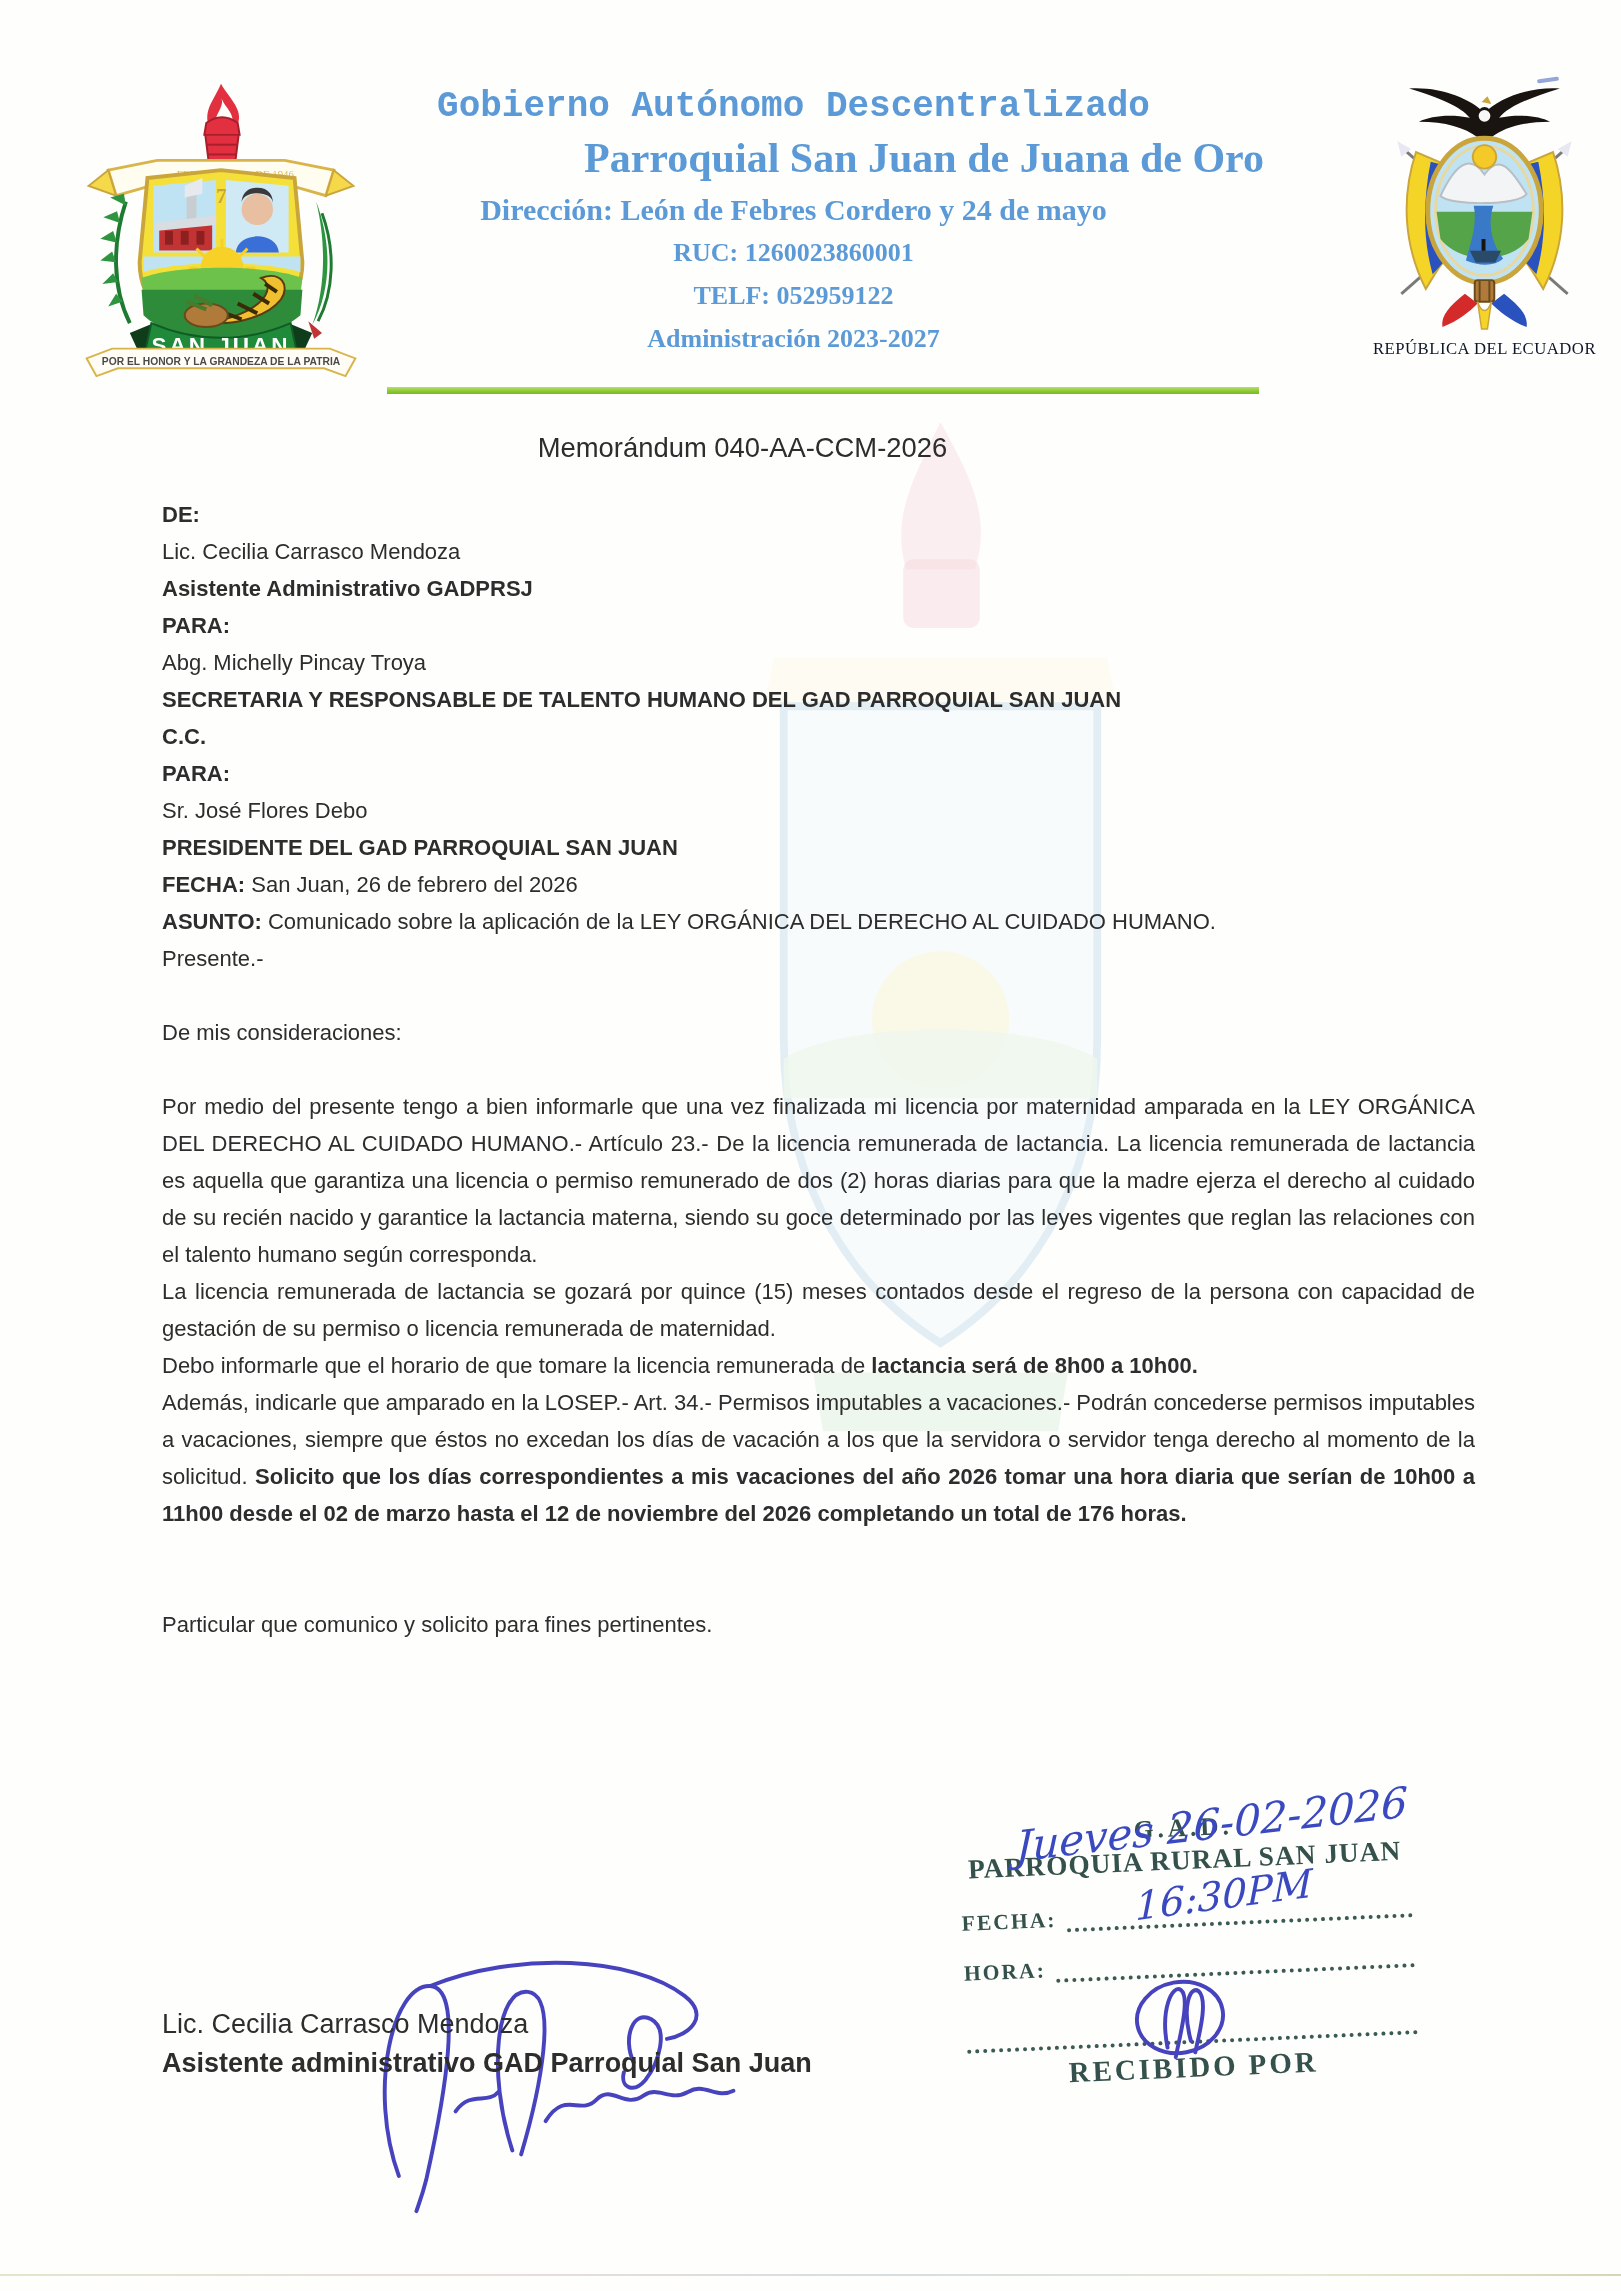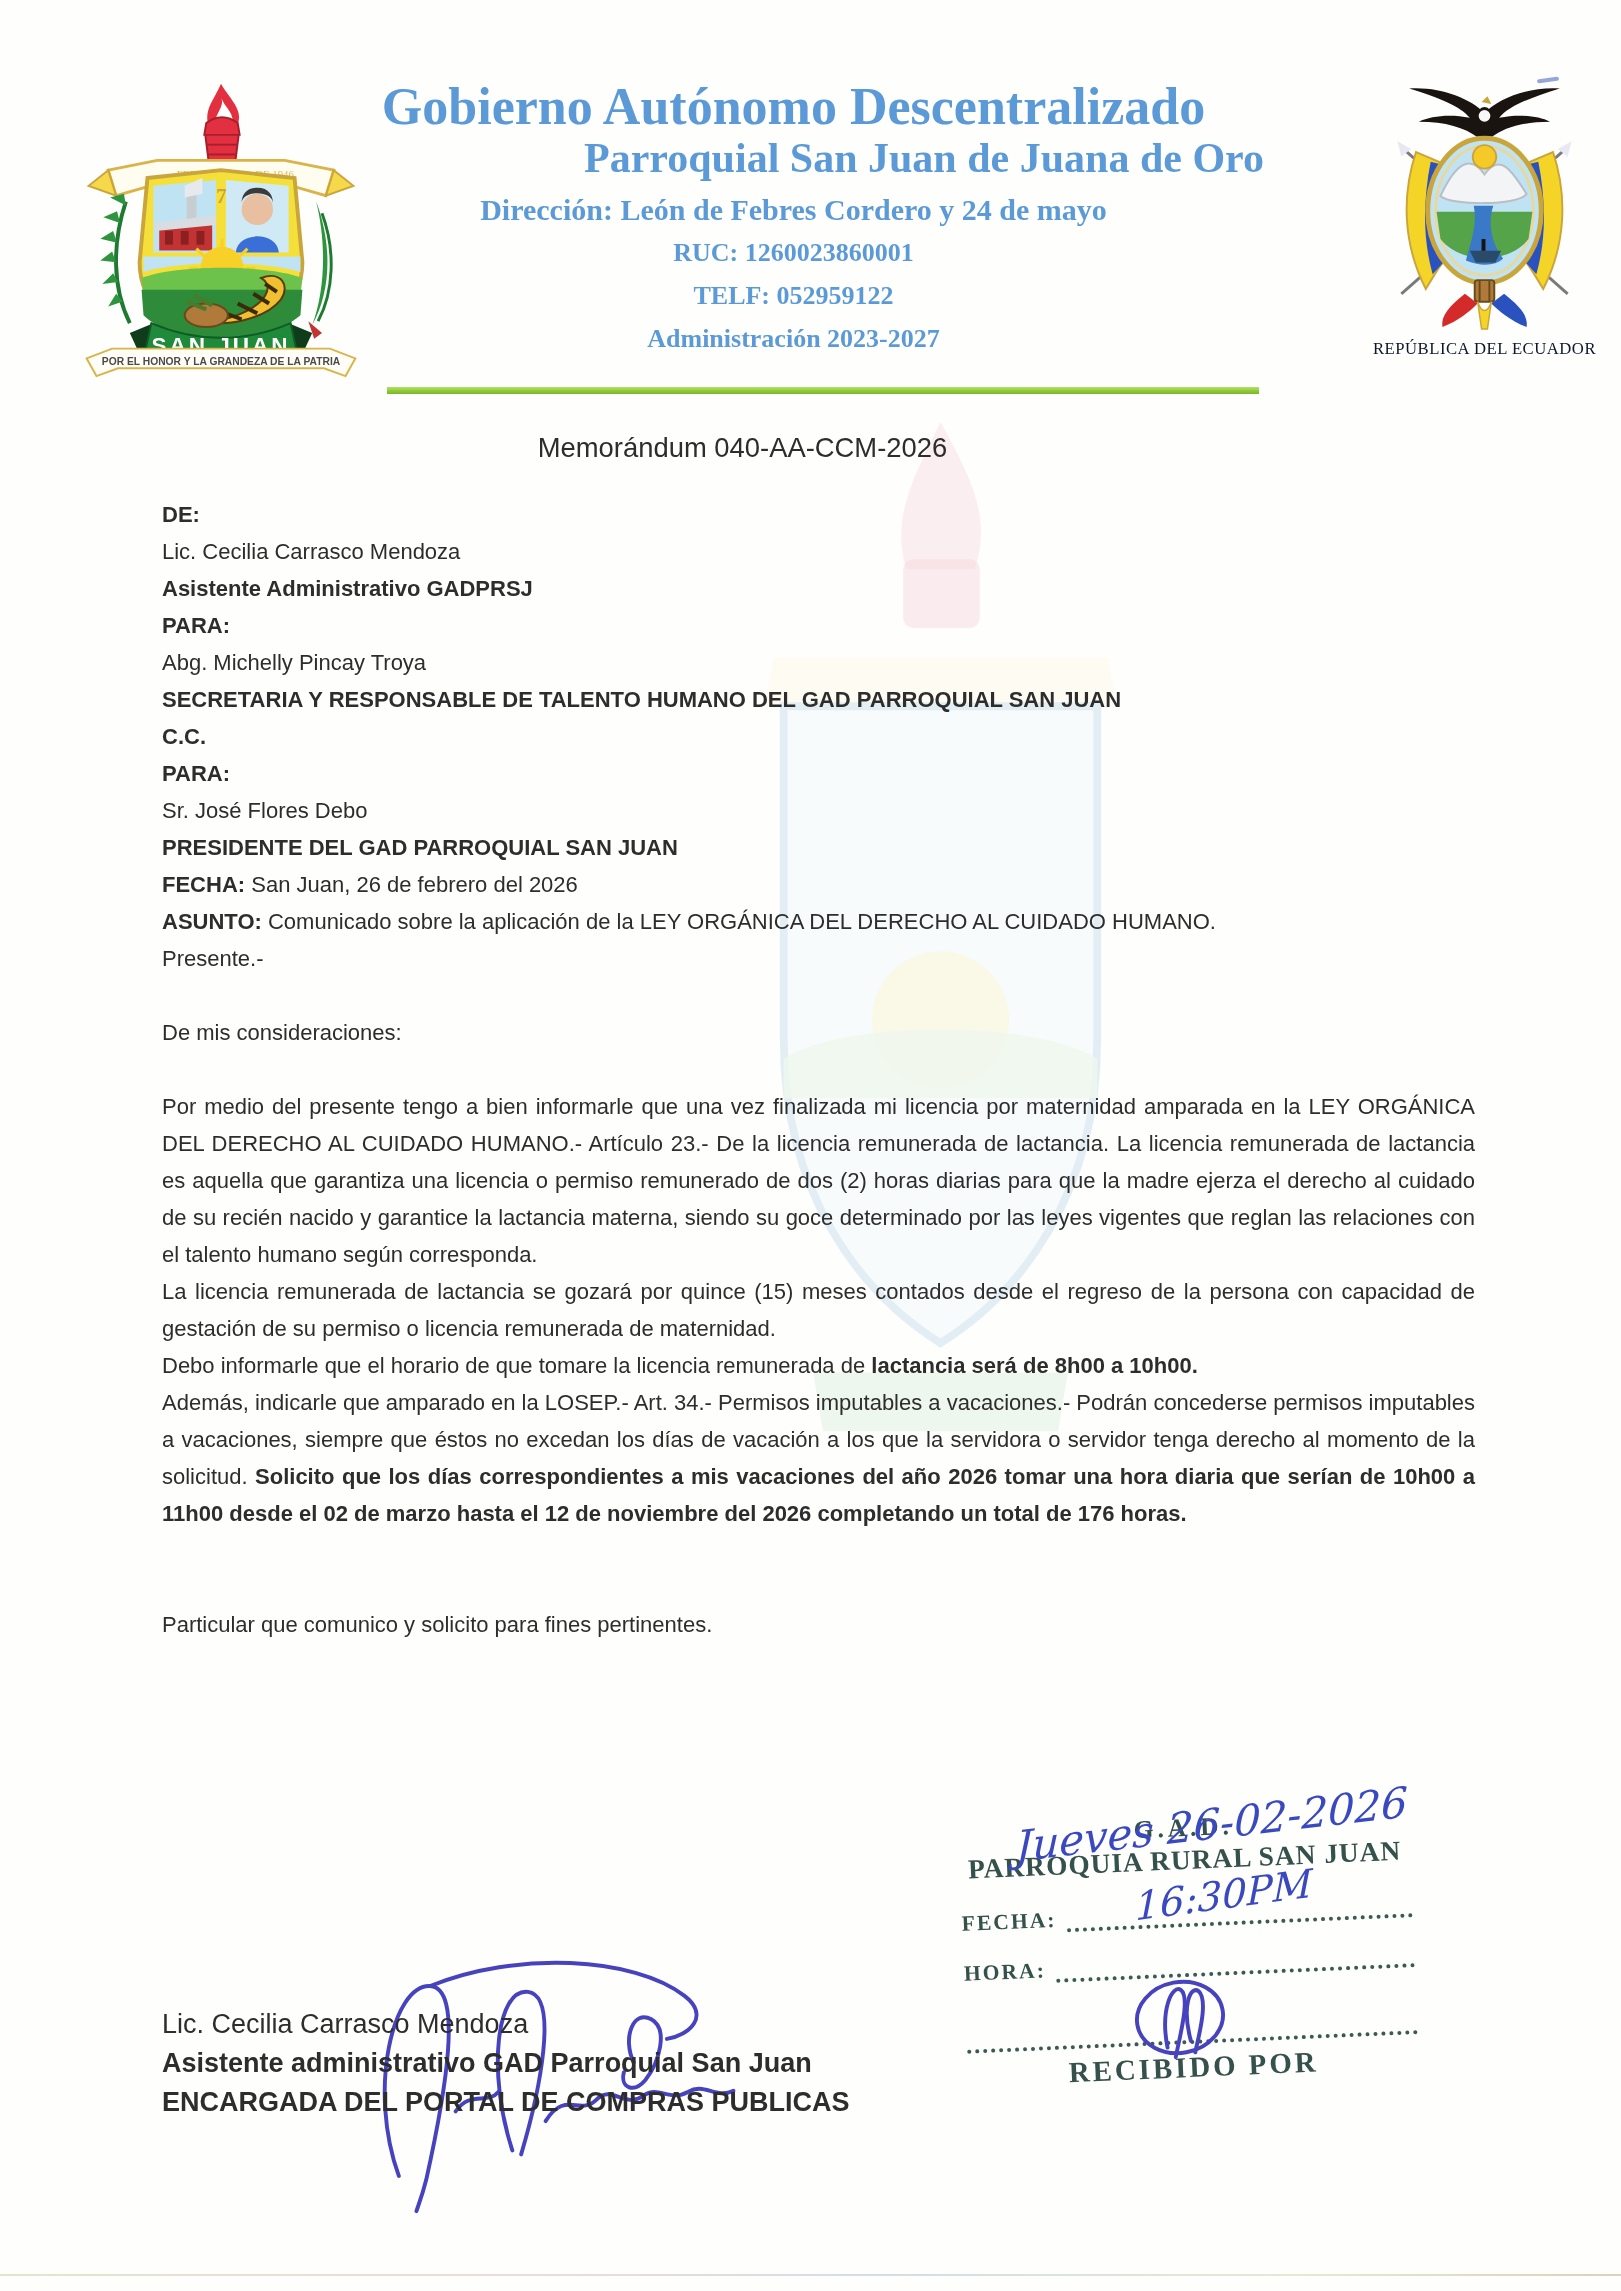--- a/index.html
+++ b/index.html
@@ -8,21 +8,21 @@
     overflow:hidden;font-family:"Liberation Sans",sans-serif;color:#2d2d2d;
   }
   
   .watermark{position:absolute;left:627px;top:412px;width:627px;height:1098px;opacity:.5;pointer-events:none;}
   
   .seal-left{position:absolute;left:69px;top:76px;width:304px;height:306px;}
   .seal-right{position:absolute;left:1362px;top:59px;width:245px;height:314px;text-align:center;}
   .seal-right .caption{font-family:"Liberation Serif",serif;font-size:16.7px;letter-spacing:0.5px;color:#0f172a;margin-top:2px;}
   .head-text{position:absolute;left:323px;top:80px;width:941px;text-align:center;
     font-family:"Liberation Serif",serif;font-weight:bold;color:#5b9ad6;}
-  .head-t1{font-size:52px;line-height:53px;}
+  .head-t1{font-size:36px;line-height:53px;font-family:Liberation Mono, monospace;}
   .head-t2{font-size:42px;line-height:51px;text-align:right;}
   .head-t3{font-size:30px;line-height:43px;margin-top:3.9px;}
   .head-t4,.head-t5,.head-t6{font-size:26px;line-height:43px;}
   .green-rule{position:absolute;left:387px;top:387px;width:872px;height:6.9px;
     background:linear-gradient(180deg,#b5e06a,#8cc832 60%,#7ab52b);}
   .pen-speck{position:absolute;left:1537px;top:78px;width:21.6px;height:3.9px;background:#5a78c8;border-radius:2px;transform:rotate(-8deg);opacity:.65;}
   
   .memo-num{position:absolute;left:162px;top:432px;width:1161px;text-align:center;font-size:27.4px;color:#2d2d2d;}
   .doc-body{position:absolute;left:162px;top:496px;width:1313px;font-size:22px;line-height:37px;}
   .doc-body p{margin:0;}
@@ -225,21 +225,20 @@
       <path d="M178 212 C152 132 162 46 194 50 C226 54 206 152 187 216"></path>
       <path d="M94 44 C182 8 302 14 354 54 C380 74 360 94 336 98"></path>
       <path d="M120 172 C136 150 152 166 164 152"></path>
       <path d="M212 182 C232 150 247 177 264 160 C280 144 292 170 312 156 C328 145 338 163 358 152 C374 142 386 160 404 151"></path>
       <path d="M302 122 C290 96 302 68 320 78 C338 88 328 122 314 140 C302 154 288 148 292 132"></path>
     </g>
   </svg>
   <div class="sig-block">
     <div class="nm">Lic. Cecilia Carrasco Mendoza</div>
     <div class="rl">Asistente administrativo GAD Parroquial San Juan</div>
-    <div class="rl">ENCARGADA DEL PORTAL DE COMPRAS PUBLICAS</div>
   </div>
 
   <div class="stamp">
     <div class="st1">G.A.D.</div>
     <div class="st2">PARROQUIA RURAL SAN JUAN</div>
     <div class="strow">
       <span class="lbl">FECHA:</span>
       <span class="dots"></span>
     </div>
     <div class="strow">

